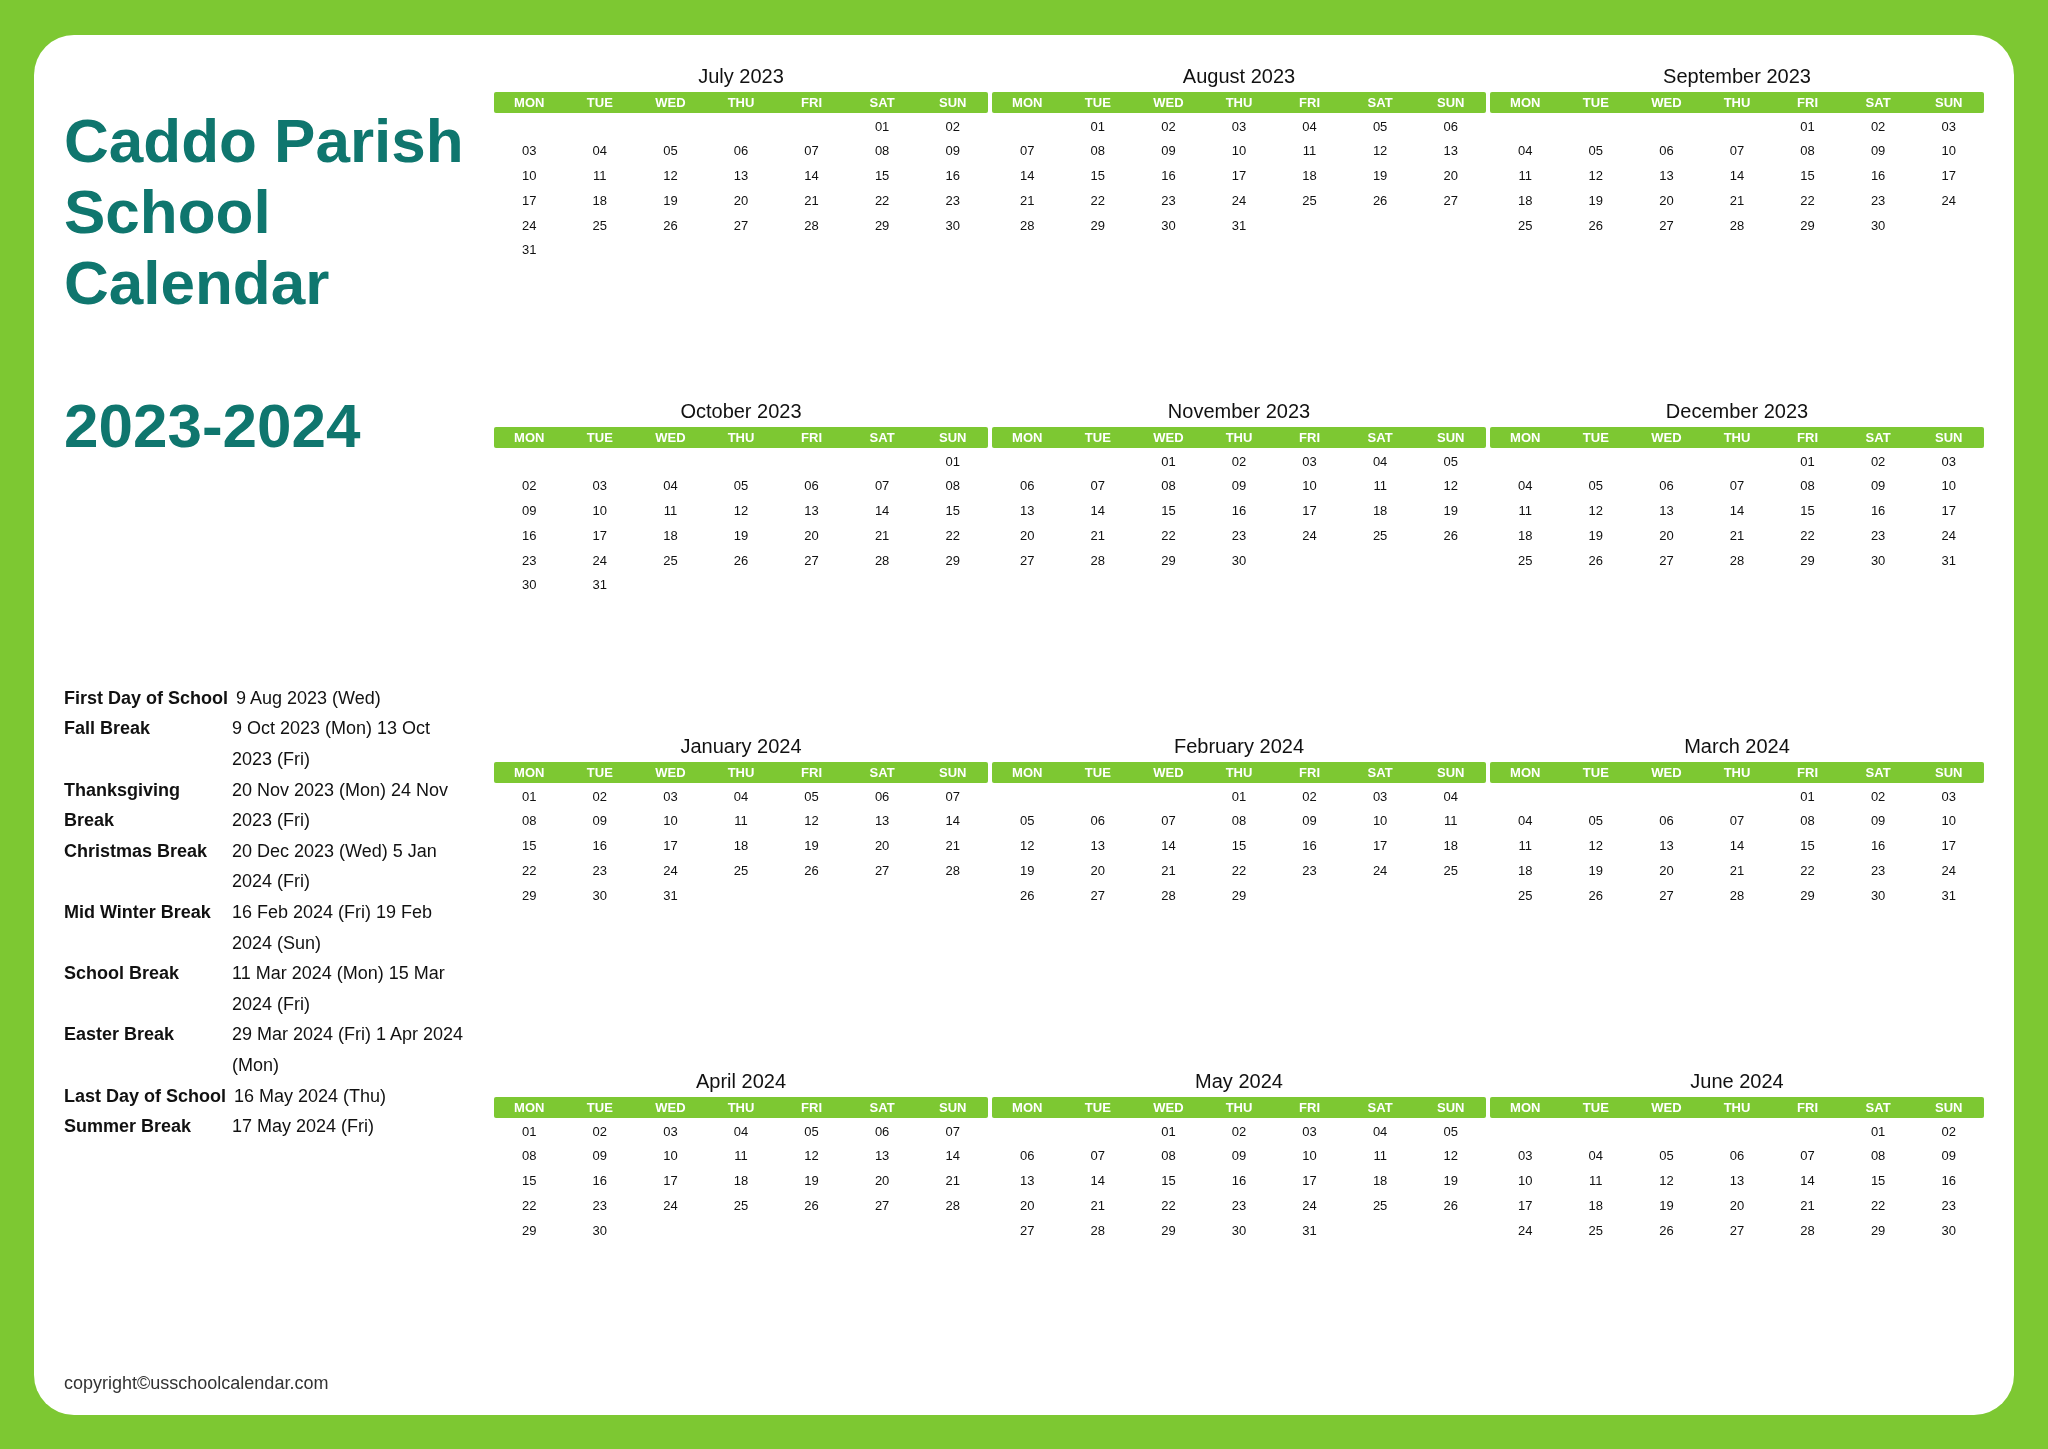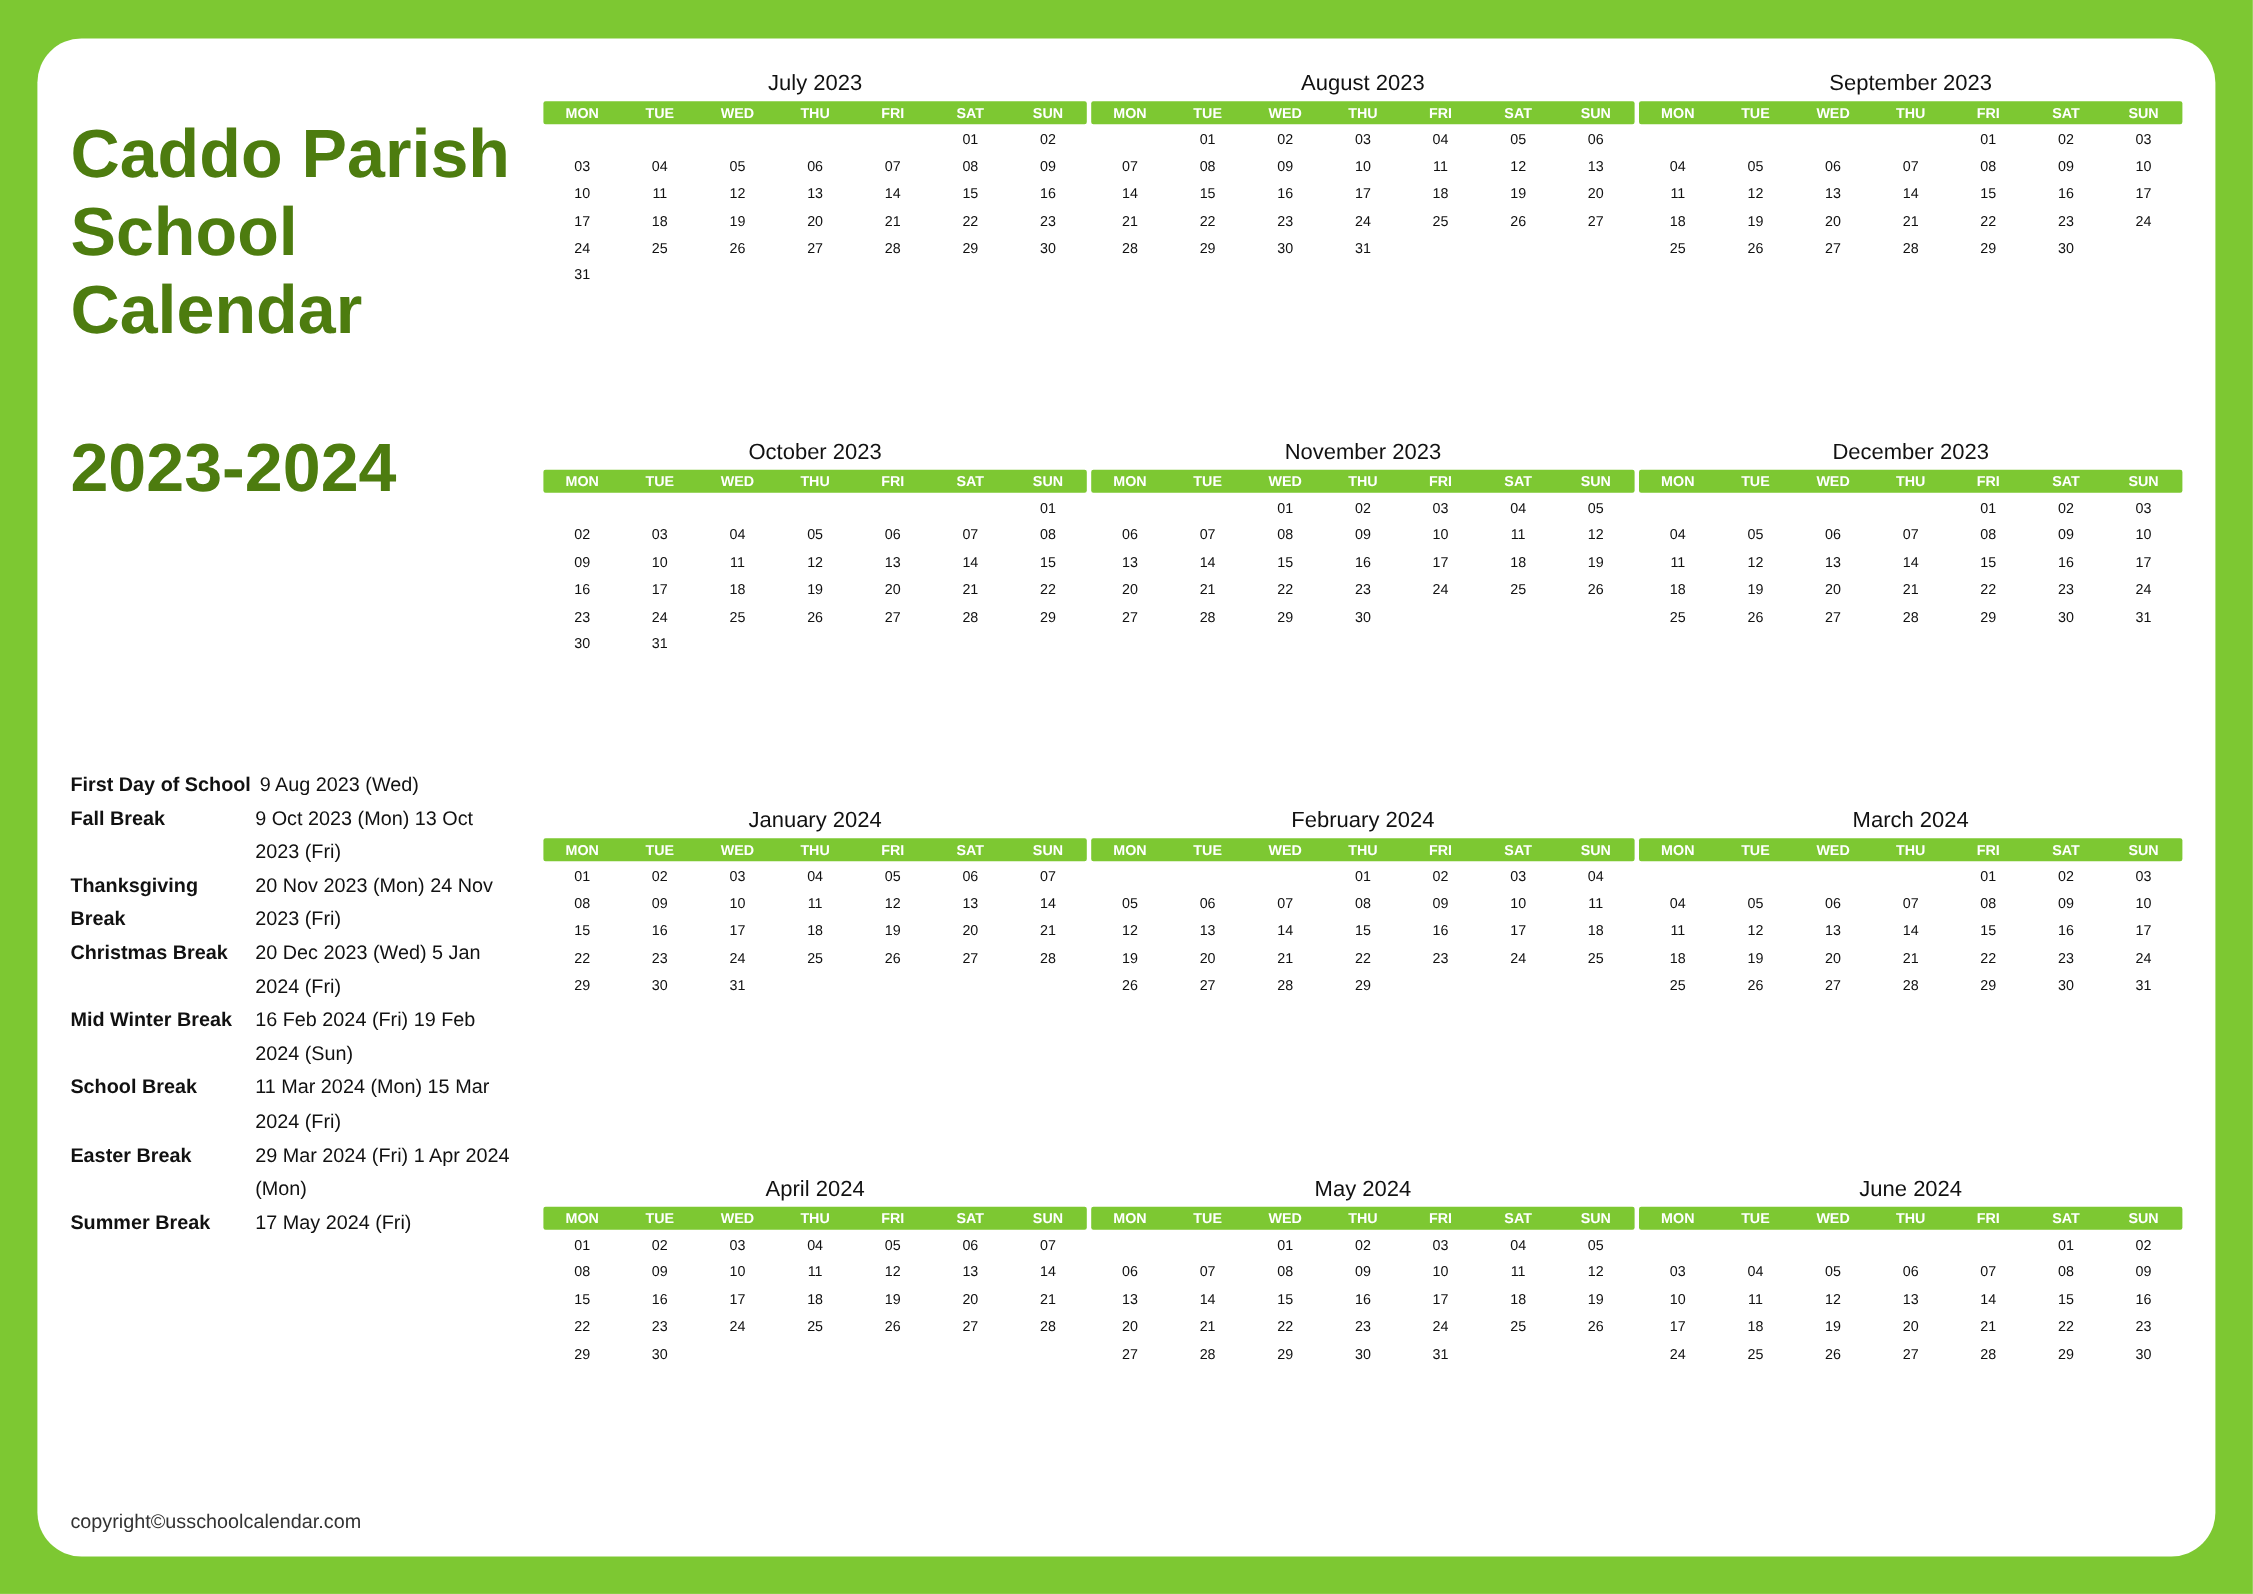--- a/index.html
+++ b/index.html
@@ -31,21 +31,21 @@
       justify-content: space-between;
       padding-right: 20px;
     }
     .title-section {
       padding-top: 40px;
     }
     .title-section h1 {
       font-size: 62px;
       font-weight: 900;
       line-height: 1.15;
-      color: #4d7c0f;
+      color: #0f766e;
     }
     .holidays-list {
       font-size: 18px;
       line-height: 1.7;
       color: #111;
     }
     .holidays-list .holiday-row {
       display: flex;
       gap: 8px;
     }
@@ -139,20 +139,24 @@
         </div>
         <div class="holiday-row">
           <span class="holiday-label">School Break</span>
           <span>11 Mar 2024 (Mon) 15 Mar 2024 (Fri)</span>
         </div>
         <div class="holiday-row">
           <span class="holiday-label">Easter Break</span>
           <span>29 Mar 2024 (Fri)   1 Apr 2024 (Mon)</span>
         </div>
         <div class="holiday-row">
+          <span class="holiday-label">Last Day of School</span>
+          <span>16 May 2024 (Thu)</span>
+        </div>
+        <div class="holiday-row">
           <span class="holiday-label">Summer Break</span>
           <span>17 May 2024 (Fri)</span>
         </div>
       </div>
     <div class="copyright">copyright©usschoolcalendar.com</div>
   </div>
   <div class="calendars-panel" id="calendars-container">
   <div class="month-block">
         <div class="month-title">July 2023</div>
         <div class="cal-header">

